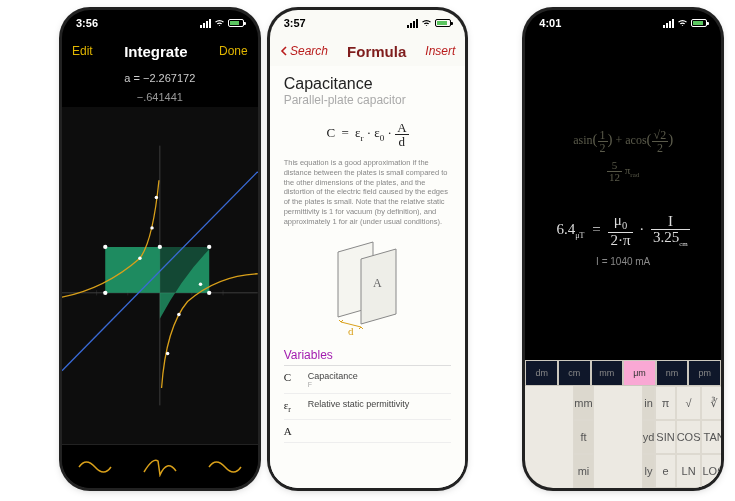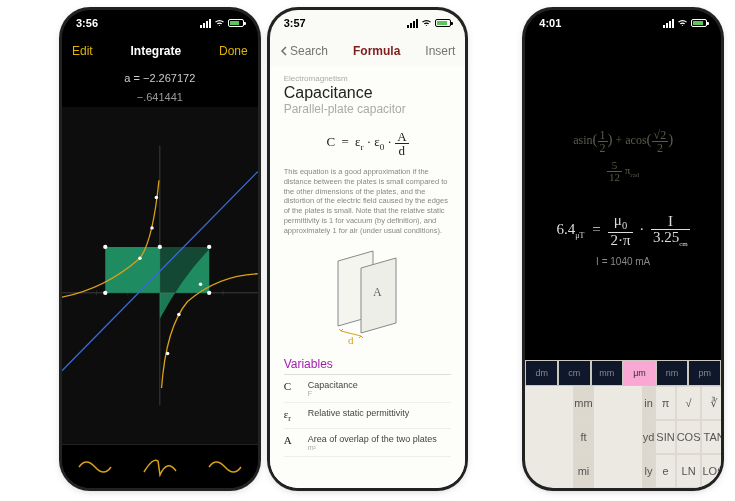--- a/index.html
+++ b/index.html
@@ -42,23 +42,23 @@
   .batt::after { content:""; position:absolute; right:-3px; top:2px; width:2px; height:3px; background:currentColor; border-radius:0 1px 1px 0; }
   .batt .fill { position:absolute; left:1px; top:1px; bottom:1px; width:70%; background:#5bc560; }
   .navbar {
     height: 30px;
     display: flex;
     justify-content: space-between;
     align-items: center;
     padding: 0 10px;
     font-size: 12px;
   }
-  .navbar .title { font-weight:600; font-size:12px; }
+  .navbar .title { font-weight:600; font-size:15px; }
   .accent-y { color: #e0b500; }
-  .accent-a { color: #737373; }
+  .accent-a { color: #b91c1c; font-style: italic; }
   
   .s1-vals { text-align:center; font-size:11px; color:#ccc; padding:4px 0 2px; line-height:1.5; }
   .s1-vals .b { color:#aaa; border-bottom:1px solid #333; padding-bottom:2px; display:inline-block; min-width:110px; }
   .s1-vals .r { color:#999; padding-top:2px; }
   .s1-graph { flex:1; position:relative; background:#0d0d0d; }
   .s1-bottom {
     height: 44px; background:#000; display:flex; justify-content:space-around; align-items:center;
     border-top:1px solid #222;
   }
   .mini-wave { width:34px; height:20px; }
@@ -188,21 +188,20 @@
     <span class="accent-a">
       <svg width="7" height="10" viewBox="0 0 7 10" style="vertical-align:-1px">
           <path d="M6 1 L2 5 L6 9" stroke="currentColor" stroke-width="1.6" fill="none"></path>
         </svg>
       <span>Search</span>
     </span>
     <span class="title" style="color:#7f1d1d">Formula</span>
     <span class="accent-a">Insert</span>
   </div>
   <div class="s2-body">
-    <div class="s2-cat">Electromagnetism</div>
     <div class="s2-title">Capacitance</div>
     <div class="s2-sub">Parallel-plate capacitor</div>
     <div class="s2-formula">
       <span>C</span>
       <span style="padding:0 3px">=</span>
       <span>ε</span><sub>r</sub>
       <span>·</span>
       <span>ε</span><sub>0</sub>
       <span>·</span>
       <span class="frac"><span class="n">A</span><span class="d">d</span></span>
@@ -233,24 +232,20 @@
     </div>
     <div class="s2-var-row">
       <div class="s2-var-sym">ε<sub>r</sub></div>
       <div class="s2-var-txt">
           <div class="l">Relative static permittivity</div>
           <div class="u"></div>
         </div>
     </div>
     <div class="s2-var-row">
       <div class="s2-var-sym">A</div>
-      <div class="s2-var-txt">
-          <div class="l">Area of overlap of the two plates</div>
-          <div class="u">m²</div>
-        </div>
     </div>
   </div>
 </div>
 
 <div class="phone dark">
   <div class="status">
     <span>4:01</span>
     <span class="icons">
       <span class="bars">
           <span style="height:3px"></span>

